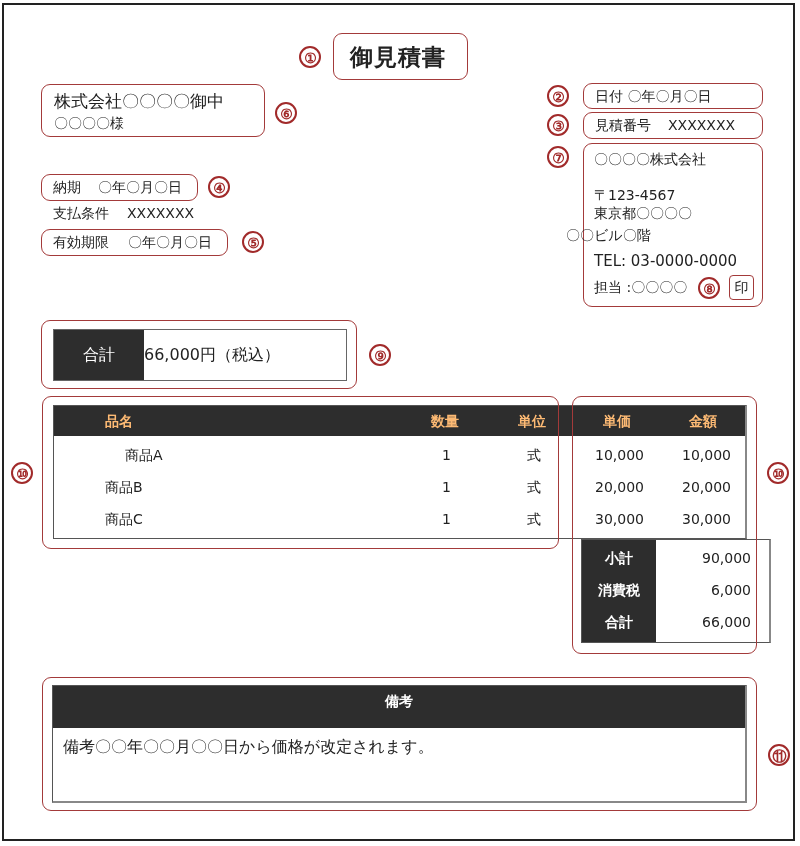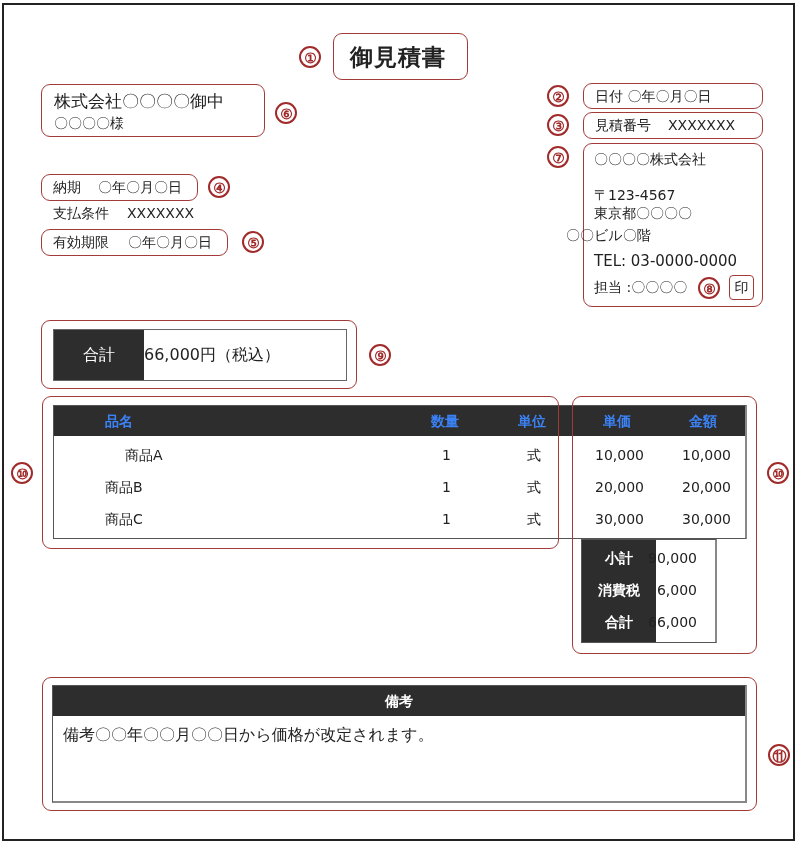--- a/index.html
+++ b/index.html
@@ -9,23 +9,23 @@
   .rbox{position:absolute;border:1.5px solid #a33a3a;border-radius:9px;box-sizing:border-box;}
   .num{position:absolute;width:22px;height:22px;border:2px solid #a12a2a;border-radius:50%;
        color:#a12a2a;font-weight:bold;font-size:14px;line-height:20px;text-align:center;box-sizing:border-box;
        font-family:"Liberation Sans",sans-serif;letter-spacing:-1px;}
   .abs{position:absolute;white-space:nowrap;}
   .t14{font-size:14px;}
   .t13{font-size:14px;}
   .dark{background:#2d2d2d;color:#fff;}
   .tbl{position:absolute;left:53px;top:405px;width:694px;height:134px;border:1px solid #555;box-sizing:border-box;border-right:2px solid #888;}
   .thead{position:absolute;left:0;top:0;right:0;height:30px;background:#2d2d2d;}
-  .th{position:absolute;top:0;height:30px;line-height:30px;color:#3b82f6;font-weight:bold;font-size:14px;}
+  .th{position:absolute;top:0;height:30px;line-height:30px;color:#fdba74;font-weight:bold;font-size:14px;}
   .cell{position:absolute;font-size:14px;}
-  .sum{position:absolute;left:581px;top:539px;width:136px;height:104px;border:1px solid #555;border-right:2px solid #888;box-sizing:border-box;}
+  .sum{position:absolute;left:581px;top:539px;width:190px;height:104px;border:1px solid #555;border-right:2px solid #888;box-sizing:border-box;}
   .sumlab{position:absolute;left:0;top:0;width:74px;height:100%;background:#2d2d2d;}
 </style>
 </head>
 <body>
 
 <div class="frame"></div>
 
 <div class="num" style="left:299px;top:46px;">①</div>
 <div class="rbox" style="left:333px;top:33px;width:135px;height:47px;"></div>
 <div class="abs" style="left:350px;top:42px;font-size:23px;font-weight:bold;letter-spacing:1px;">御見積書</div>
@@ -113,16 +113,16 @@
   <div class="abs" style="right:18px;top:74px;font-size:14px;">66,000</div>
 </div>
 
 <div class="rbox" style="left:42px;top:396px;width:517px;height:153px;"></div>
 <div class="num" style="left:11px;top:462px;">⑩</div>
 <div class="rbox" style="left:572px;top:396px;width:185px;height:258px;"></div>
 <div class="num" style="left:767px;top:462px;">⑩</div>
 
 <div class="rbox" style="left:42px;top:677px;width:715px;height:134px;"></div>
 <div class="abs" style="left:52px;top:685px;width:695px;height:118px;border:1px solid #555;border-right:2px solid #888;border-bottom:2px solid #888;box-sizing:border-box;white-space:normal;">
-  <div class="dark" style="height:30px;line-height:30px;text-align:center;font-weight:bold;font-size:14px;">備考</div>
+  <div class="dark" style="height:42px;line-height:30px;text-align:center;font-weight:bold;font-size:14px;">備考</div>
   <div style="padding:9px 10px;font-size:16px;">備考〇〇年〇〇月〇〇日から価格が改定されます。</div>
 </div>
 <div class="num" style="left:768px;top:744px;">⑪</div>
 
 </body></html>

